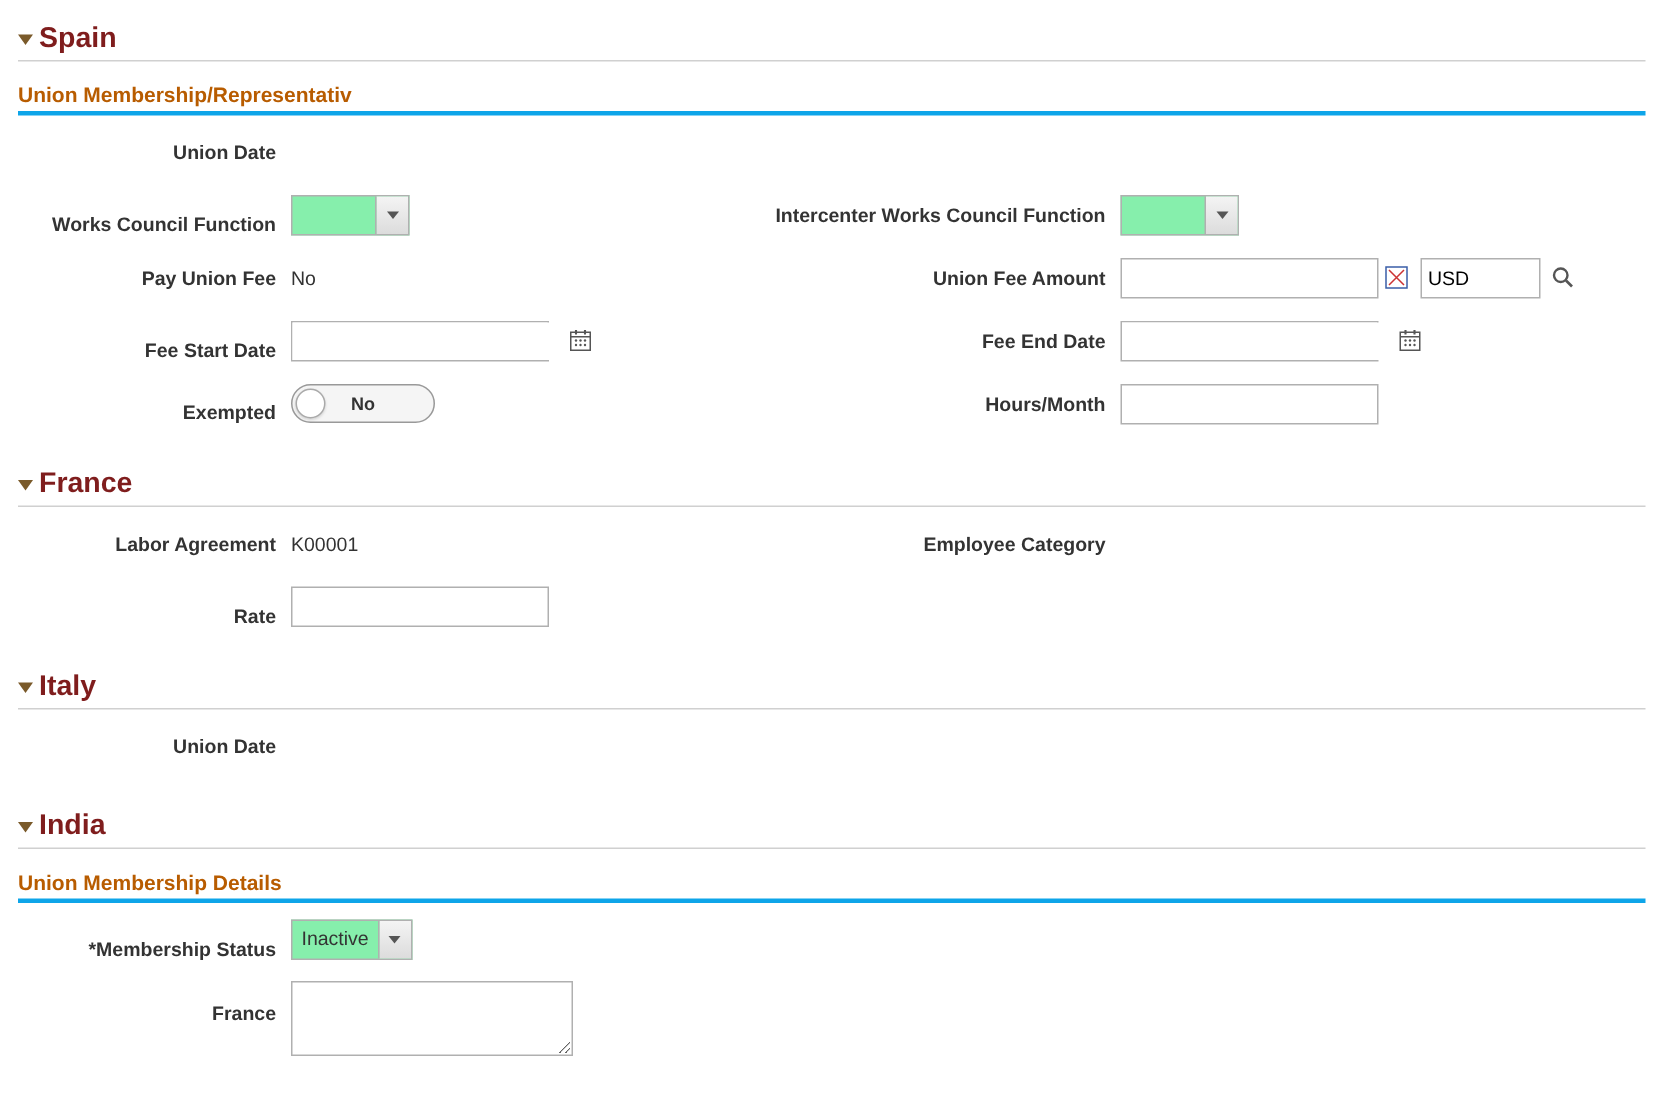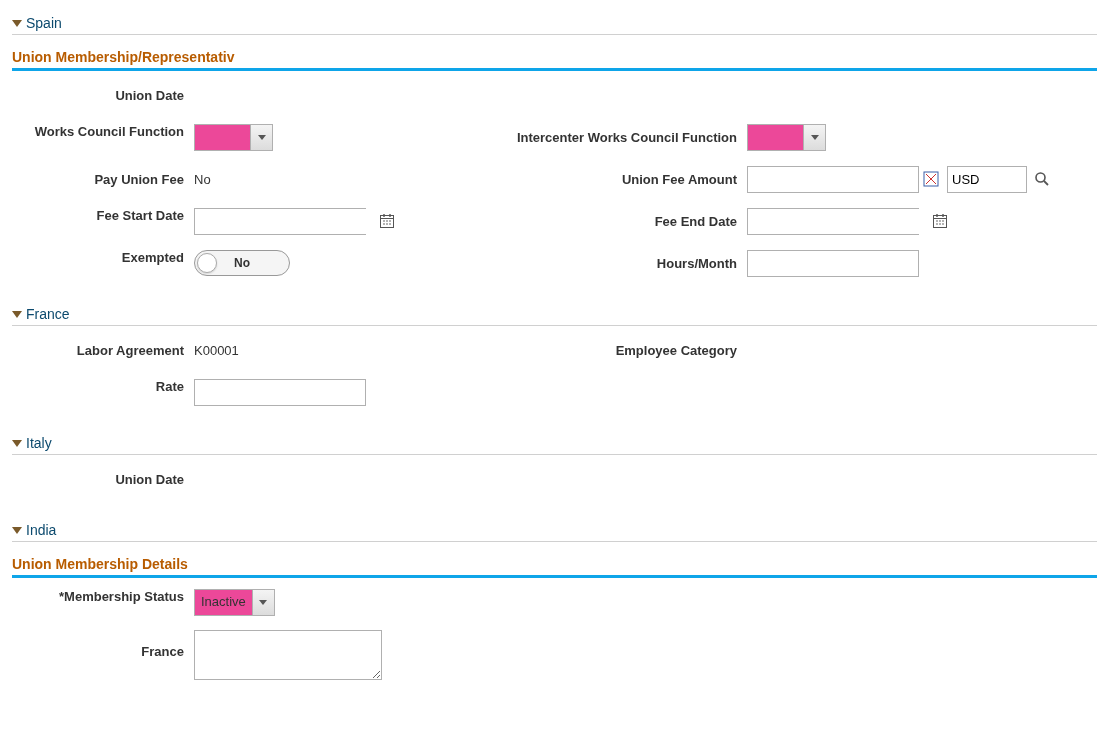--- a/index.html
+++ b/index.html
@@ -20,44 +20,44 @@
   cursor: pointer;
 }
 .section-header .triangle {
   width: 0; height: 0;
   border-left: 5px solid transparent;
   border-right: 5px solid transparent;
   border-top: 7px solid #7a5a2a;
   margin-right: 4px;
 }
 .section-header .title {
-  color: #0c4a6e;
-  font-weight: normal;
-  font-size: 14px;
+  color: #7f1d1d;
+  font-weight: bold;
+  font-size: 19px;
 }
 .subsection-header {
   border-bottom: 3px solid #0ea5e9;
   padding: 6px 0 3px 0;
   margin-top: 8px;
 }
 .subsection-header .title {
   color: #b85c00;
   font-weight: bold;
   font-size: 14px;
 }
 .form-area {
   padding: 10px 0 4px 0;
 }
 .form-row {
   display: flex;
   align-items: center;
   margin-bottom: 14px;
   min-height: 28px;
 }
-.left-col { display: flex; align-items: flex-start; width: 460px; }
+.left-col { display: flex; align-items: flex-end; width: 460px; }
 .right-col { display: flex; align-items: center; flex: 1; }
 .label {
   width: 182px;
   text-align: right;
   padding-right: 10px;
   color: #333;
   font-weight: bold;
   font-size: 13px;
 }
 .right-col .label { width: 275px; }
@@ -76,21 +76,21 @@
   width: 188px;
   height: 50px;
   resize: both;
   font-size: 13px;
   padding: 2px 4px;
 }
 .select-wrap {
   display: inline-flex;
   border: 1px solid #b0b0b0;
   height: 27px;
-  background: #ec4899;
+  background: #86efac;
 }
 .select-wrap .select-text {
   padding: 4px 6px;
   min-width: 55px;
 }
 .select-wrap.empty .select-text { min-width: 55px; }
 .select-wrap.wide .select-text { min-width: 118px; }
 .select-btn {
   width: 22px;
   background: linear-gradient(#f4f4f4,#dcdcdc);

